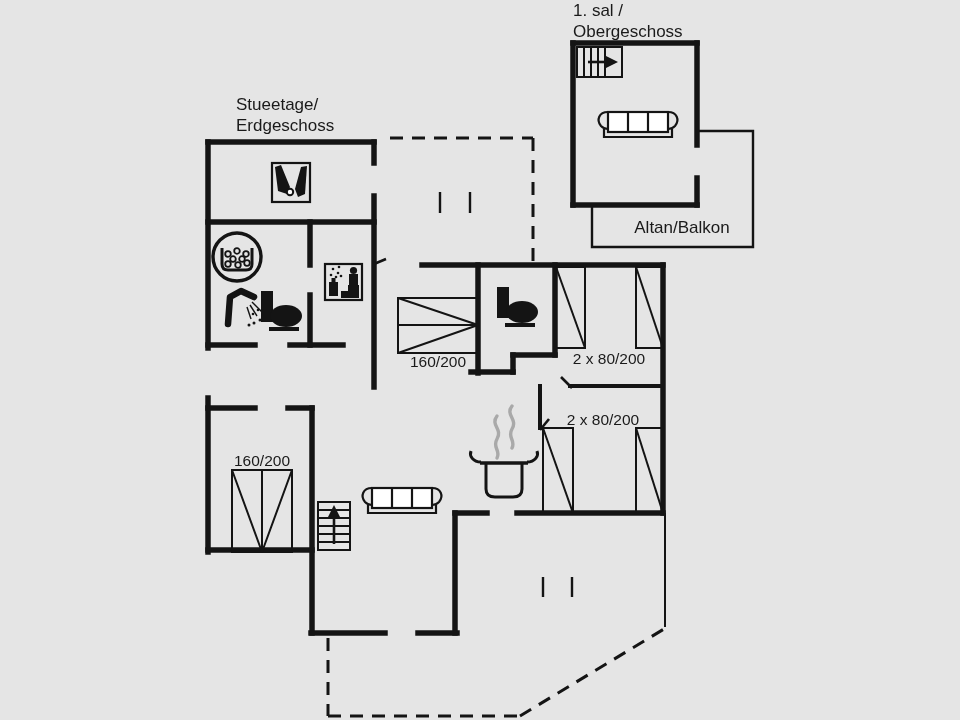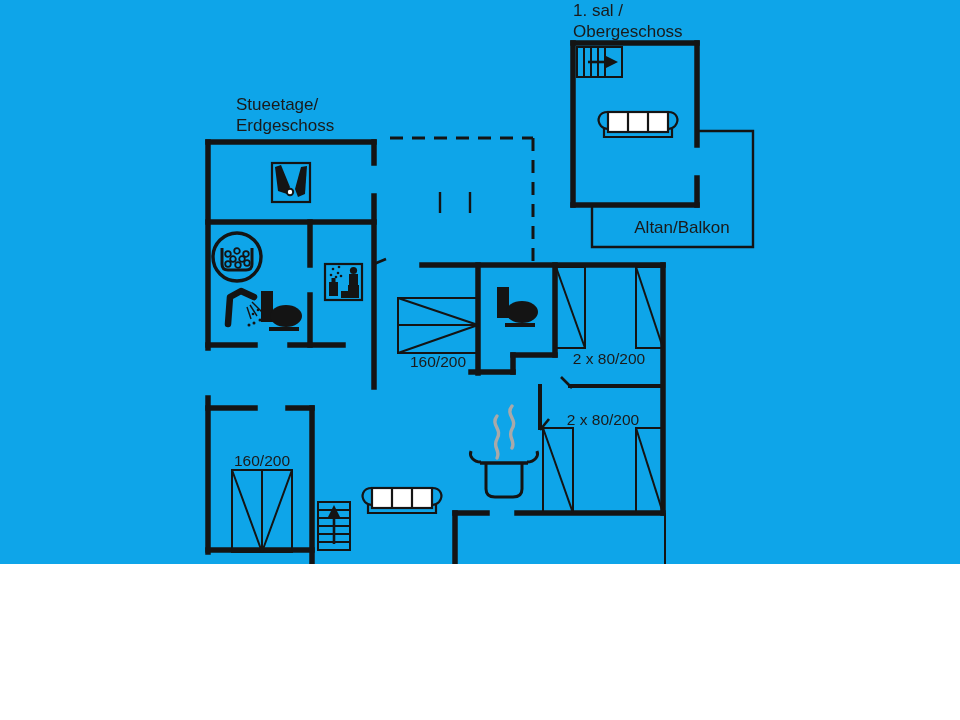--- a/index.html
+++ b/index.html
@@ -1,16 +1,16 @@
 <!DOCTYPE html>
 <html><head>
 <meta charset="utf-8">
 <style>
   html,body{margin:0;padding:0;background:#fff;}
-  .stage{position:relative;width:960px;height:564px;background:#0ea5e9;overflow:hidden;
+  .stage{position:relative;width:960px;height:720px;background:#e5e5e5;overflow:hidden;
          font-family:"Liberation Sans", sans-serif;}
   svg{position:absolute;left:0;top:0;}
   text{fill:#1a1a1a;font-family:"Liberation Sans", sans-serif;}
   .lbl{font-size:17px;}
   .dim{font-size:15.5px;}
 </style>
 </head>
 <body>
 
 <div class="stage">

